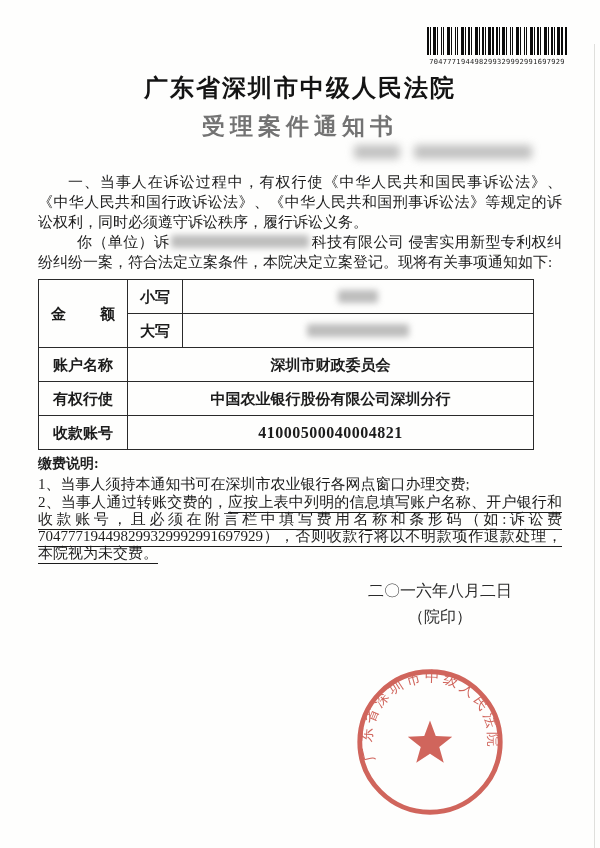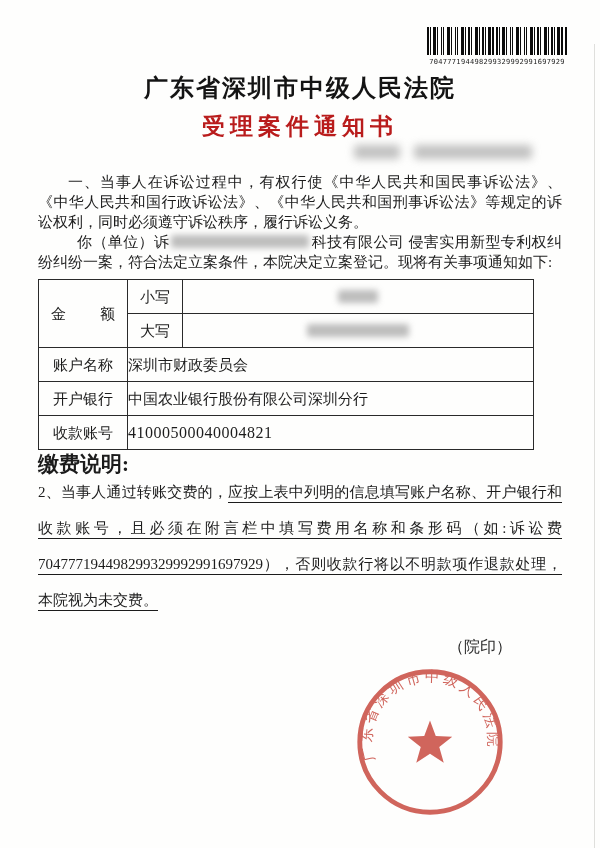--- a/index.html
+++ b/index.html
@@ -30,21 +30,21 @@
     font-family:"DejaVu Sans Mono","Liberation Mono",monospace;
     font-size:7px;letter-spacing:.3px;color:#222;white-space:nowrap;
   }
 
   h1.court-name{
     margin:72px 0 0 0;text-align:center;
     font-size:24px;font-weight:700;letter-spacing:2px;color:#141414;
   }
   h2.doc-title{
     margin:7px 0 0 0;text-align:center;
-    font-size:23px;font-weight:700;letter-spacing:5px;color:#b91c1c;
+    font-size:23px;font-weight:700;letter-spacing:5px;color:#737373;
   }
 
   
   .case-blur{position:absolute;top:145px;right:68px;display:flex;gap:14px;align-items:center;}
   .blob{background:#8f8f8f;filter:blur(4px);opacity:.55;border-radius:3px;height:14px;}
   .blob.small{width:46px;}
   .blob.big{width:118px;}
   .blur-inline{
     display:inline-block;background:#878787;filter:blur(3px);opacity:.55;
     border-radius:2px;height:13px;vertical-align:-1px;
@@ -56,31 +56,31 @@
   .doc-body{margin:30px 38px 0 38px;font-size:15px;line-height:20px;}
   .addressee{margin:0 0 3px 0;}
   p.para{margin:0;text-indent:2em;text-align:justify;}
   p.para.intro{text-indent:2.6em;}
 
   
   table.pay{
     border-collapse:collapse;width:496px;margin:7px 0 4px 0;
     table-layout:fixed;font-size:15px;
   }
-  table.pay td{border:1.6px solid #2a2a2a;height:33px;padding:0;}
+  table.pay td{border:1.6px solid #2a2a2a;height:33px;padding:0;font-weight:bold;}
   td.lbl{width:88px;text-align:center;}
   td.lbl .spread{display:block;margin:8px 12px;text-align:justify;text-align-last:justify;}
   td.sub{width:54px;text-align:center;}
-  td.val{padding-left:12px;}
+  td.val{padding-left:12px;text-align:center;}
   td.val.center{text-align:center;padding-left:0;}
   td.num{font-size:16px;letter-spacing:.5px;}
 
-  .notes-title{margin:4px 0 0 0;font-weight:700;font-size:21px;}
+  .notes-title{margin:4px 0 0 0;font-weight:700;font-size:14px;}
   p.note{margin:0;font-size:15px;line-height:20px;text-align:justify;}
-  p.note.n2{line-height:36px;font-family:Liberation Serif, serif;}
+  p.note.n2{line-height:17px;font-family:Liberation Serif, serif;}
   .ul{text-decoration:underline;text-underline-offset:5px;text-decoration-thickness:1px;}
 
   .footer{margin:16px 50px 0 0;text-align:right;position:relative;z-index:2;}
   .date-block{display:inline-block;text-align:center;font-size:16px;line-height:26px;color:#2b2b2b;}
 
   
   .seal{
     position:absolute;left:352px;top:664px;width:156px;height:156px;
     opacity:.85;mix-blend-mode:multiply;pointer-events:none;
   }
@@ -122,35 +122,37 @@
       </tr>
       <tr>
         <td class="sub">大写</td>
         <td class="val center"><span class="blur-inline blur-amt-b"></span></td>
       </tr>
       <tr>
         <td class="lbl">账户名称</td>
         <td class="val" colspan="2">深圳市财政委员会</td>
       </tr>
       <tr>
-        <td class="lbl">开户银行</td>
+        <td class="lbl">有权行使</td>
         <td class="val" colspan="2">中国农业银行股份有限公司深圳分行</td>
       </tr>
       <tr>
         <td class="lbl">收款账号</td>
         <td class="val num" colspan="2">41000500040004821</td>
       </tr>
     </tbody>
       </table>
 
     <p class="notes-title">缴费说明:</p>
+    <p class="note">1、当事人须持本通知书可在深圳市农业银行各网点窗口办理交费;</p>
     <p class="note n2"><span>2、当事人通过转账交费的，</span><span class="ul">应按上表中列明的信息填写账户名称、开户银行和收款账号，且必须在附言栏中填写费用名称和条形码（如:诉讼费704777194498299329992991697929），否则收款行将以不明款项作退款处理，本院视为未交费。</span></p>
 
     <div class="footer">
       <div class="date-block">
+        <div>二〇一六年八月二日</div>
         <div>（院印）</div>
       </div>
     </div>
   </div>
 
   <svg class="seal" viewBox="0 0 160 160" aria-hidden="true">
     <circle cx="80" cy="80" r="72" fill="none" stroke="#c94a40" stroke-width="5"></circle>
     <path fill="#c94a40" d="M80,58 L85.9,73.9 L102.8,74.6 L89.5,85.1 L94.1,101.4 L80,92 L65.9,101.4 L70.5,85.1 L57.2,74.6 L74.1,73.9 Z"></path>
     <defs>
       <path id="sealArc" d="M 26,104 A 60 60 0 1 1 134,104" fill="none"></path>

